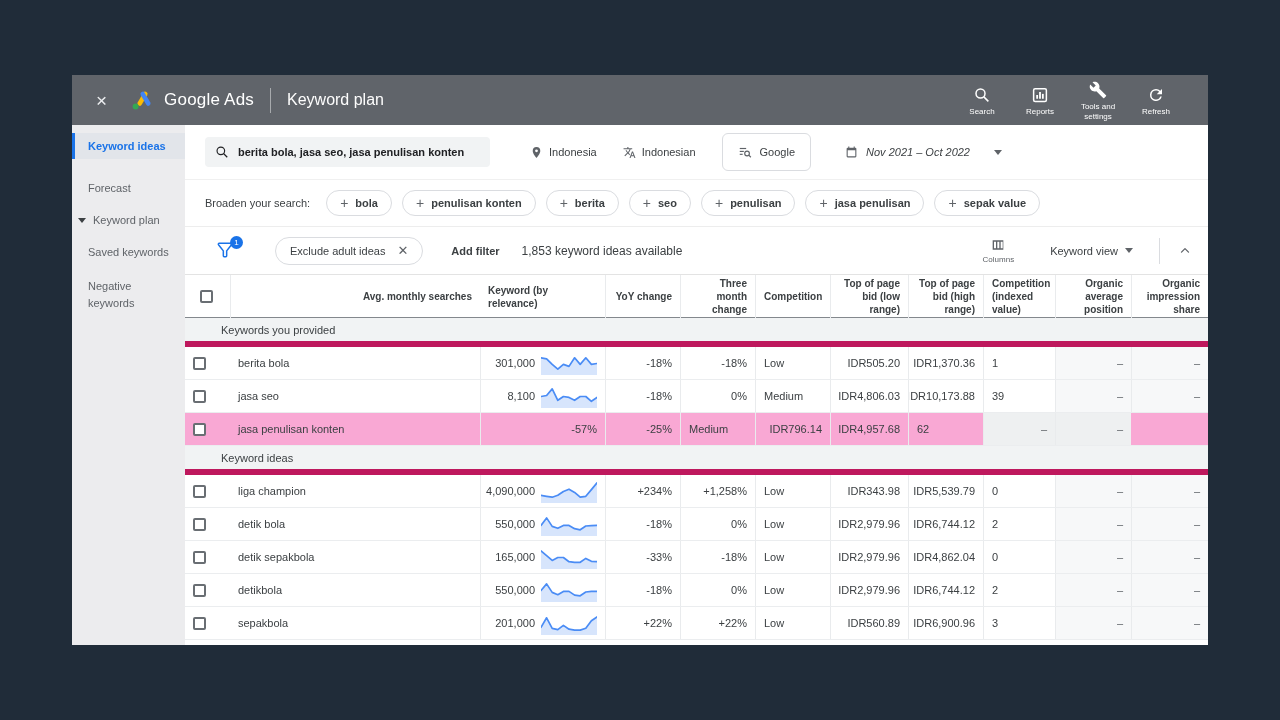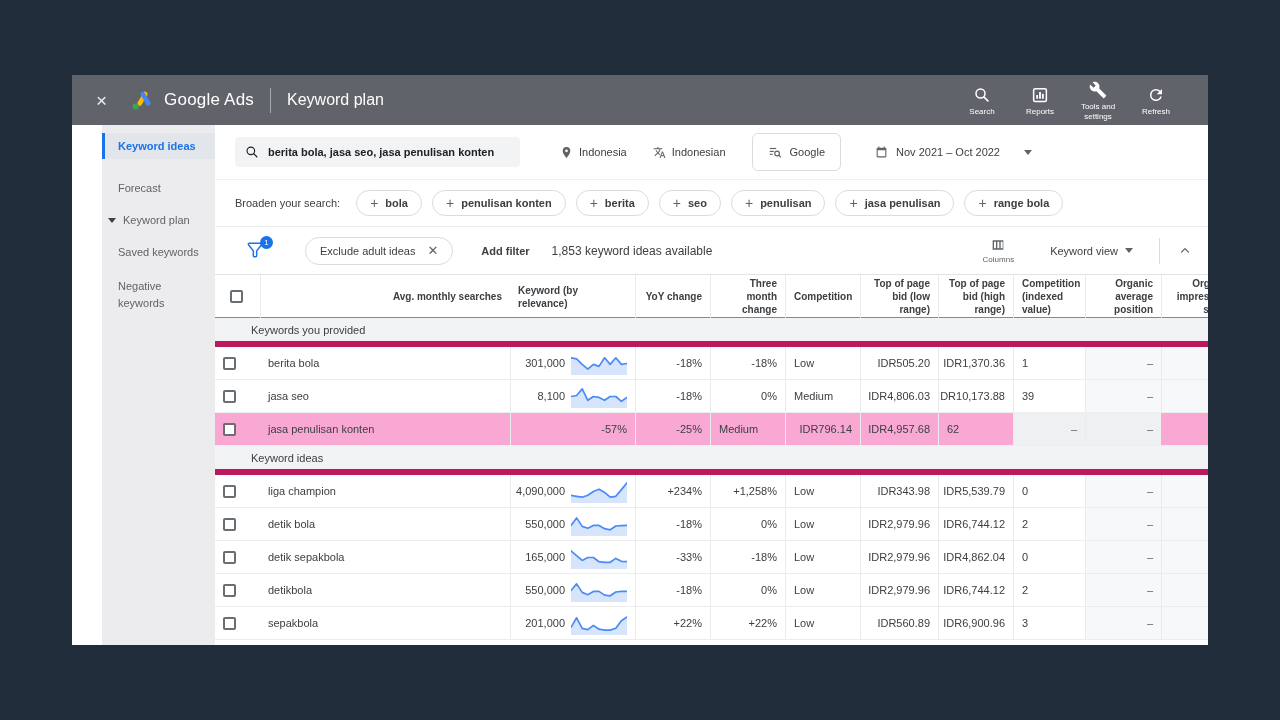--- a/index.html
+++ b/index.html
@@ -13,39 +13,39 @@
   .close-btn { margin-left:24px; font-size:19px; color:#eceef0; line-height:1; cursor:default; }
   .logo { margin-left:22px; width:26px; height:24px; }
   .brand { margin-left:9px; font-size:17px; color:#fff; letter-spacing:.2px; }
   .tb-divider { width:1px; height:25px; background:rgba(255,255,255,.45); margin:0 16px; }
   .page-title { font-size:16px; font-weight:400; color:#fdfdfd; }
   .tb-actions { margin-left:auto; display:flex; align-items:center; padding-right:23px; }
   .tb-action { width:58px; display:flex; flex-direction:column; align-items:center; gap:3px; font-size:8px; color:#fff; text-align:center; line-height:1.25; padding-top:2px; }
   .tb-action svg { display:block; }
 
   
-  .app-body { flex:1; display:flex; overflow:hidden;margin-left:30px; }
+  .app-body { flex:1; display:flex; overflow:hidden; }
   .sidebar { width:113px; background:#ececee; padding-top:8px; flex:none; }
   .side-item { position:relative; font-size:11px; color:#5f6368; padding:7px 8px 7px 16px; margin-bottom:6px; cursor:default; }
   .side-item.active { color:#1a73e8; font-weight:bold; background:#e2e5ea; border-left:3px solid #1a73e8; padding-left:13px; margin-bottom:16px; }
   .side-item.group { padding-left:17px; }
   .side-item.wrap { max-width:86px; line-height:1.5; }
   .expander { display:inline-block; width:0; height:0; border-left:4px solid transparent; border-right:4px solid transparent; border-top:5px solid #3c4043; margin-right:5px; position:relative; top:-1px; left:-11px; }
   .side-item.group .lbl { margin-left:-9px; }
 
   .main { flex:1; background:#fff; display:flex; flex-direction:column; overflow:hidden; }
 
   
   .search-row { height:55px; flex:none; display:flex; align-items:center; padding-left:20px; border-bottom:1px solid #f0f0f0; }
   .query-box { width:285px; height:30px; background:#f1f3f4; border-radius:4px; display:flex; align-items:center; padding:0 10px; gap:9px; flex:none; }
   .query-text { font-size:11px; font-weight:bold; color:#202124; white-space:nowrap; }
   .meta-item { display:flex; align-items:center; gap:6px; font-size:11px; color:#3c4043; }
   .loc { margin-left:40px; } .lang { margin-left:26px; }
   .network-box { margin-left:26px; height:38px; border:1px solid #dadce0; border-radius:6px; display:flex; align-items:center; padding:0 15px; gap:8px; font-size:11px; color:#3c4043; }
-  .date-sel { margin-left:34px; display:flex; align-items:center; gap:8px; font-size:11px; color:#3c4043; }
+  .date-sel { margin-left:34px; display:flex; align-items:center; gap:8px; font-size:11px; color:#3c4043;font-style:italic; }
   .caret { width:0; height:0; border-left:4px solid transparent; border-right:4px solid transparent; border-top:5px solid #5f6368; display:inline-block; }
   .date-sel .caret { margin-left:16px; }
 
   
   .broaden-row { height:47px; flex:none; display:flex; align-items:center; padding-left:20px; gap:10px; border-bottom:1px solid #ededed; }
   .broaden-label { font-size:11px; color:#3c4043; margin-right:6px; }
   .chip { height:26px; border:1px solid #dadce0; border-radius:14px; display:inline-flex; align-items:center; padding:0 13px; gap:7px; font-size:11px; font-weight:bold; color:#3c4043; background:#fff; white-space:nowrap; }
   .chip .plus { font-size:14px; font-weight:400; color:#5f6368; line-height:1; }
 
   
@@ -210,21 +210,21 @@
               <span class="chip">
                 <span class="plus">+</span>
                 <span>penulisan</span>
               </span>
               <span class="chip">
                 <span class="plus">+</span>
                 <span>jasa penulisan</span>
               </span>
               <span class="chip">
                 <span class="plus">+</span>
-                <span>range bola</span>
+                <span>sepak value</span>
               </span>
             </span>
         </div>
 
         <div class="filter-row">
           <div class="funnel-wrap">
             <svg width="20" height="20" viewBox="0 0 24 24">
                 <path d="M4.2 5.6C6.3 8.2 10 13 10 13v6a1 1 0 0 0 1 1h2a1 1 0 0 0 1-1v-6s3.7-4.8 5.8-7.4A1 1 0 0 0 19 4H5a1 1 0 0 0-.8 1.6z" fill="none" stroke="#1a73e8" stroke-width="1.8"></path>
               </svg>
             <span class="funnel-badge">1</span>

